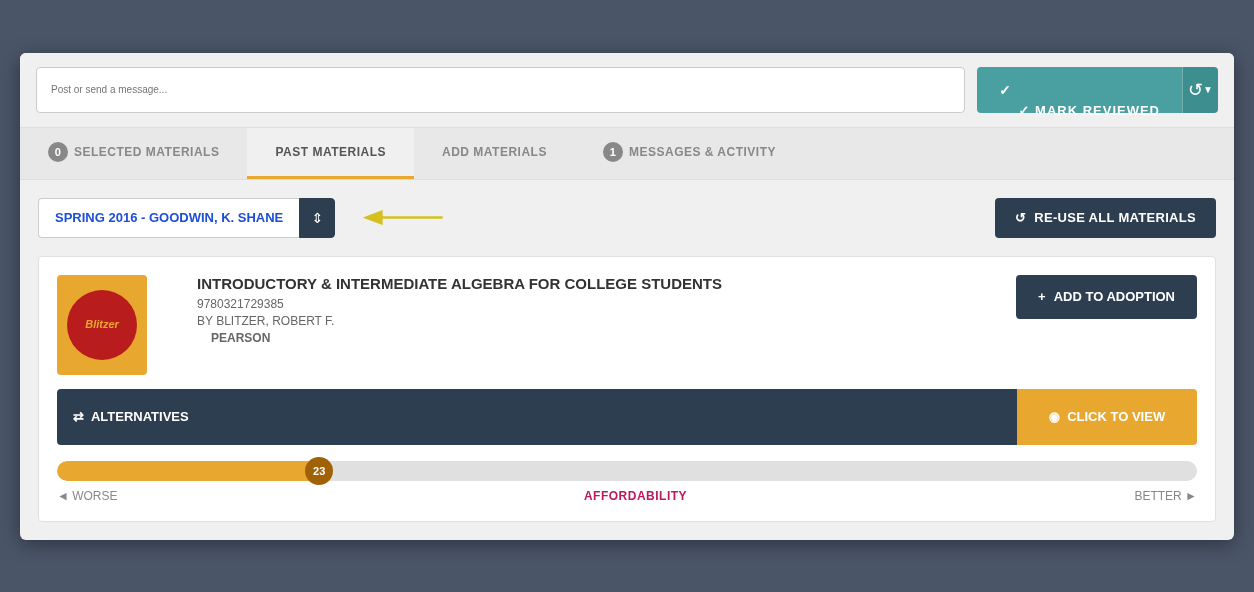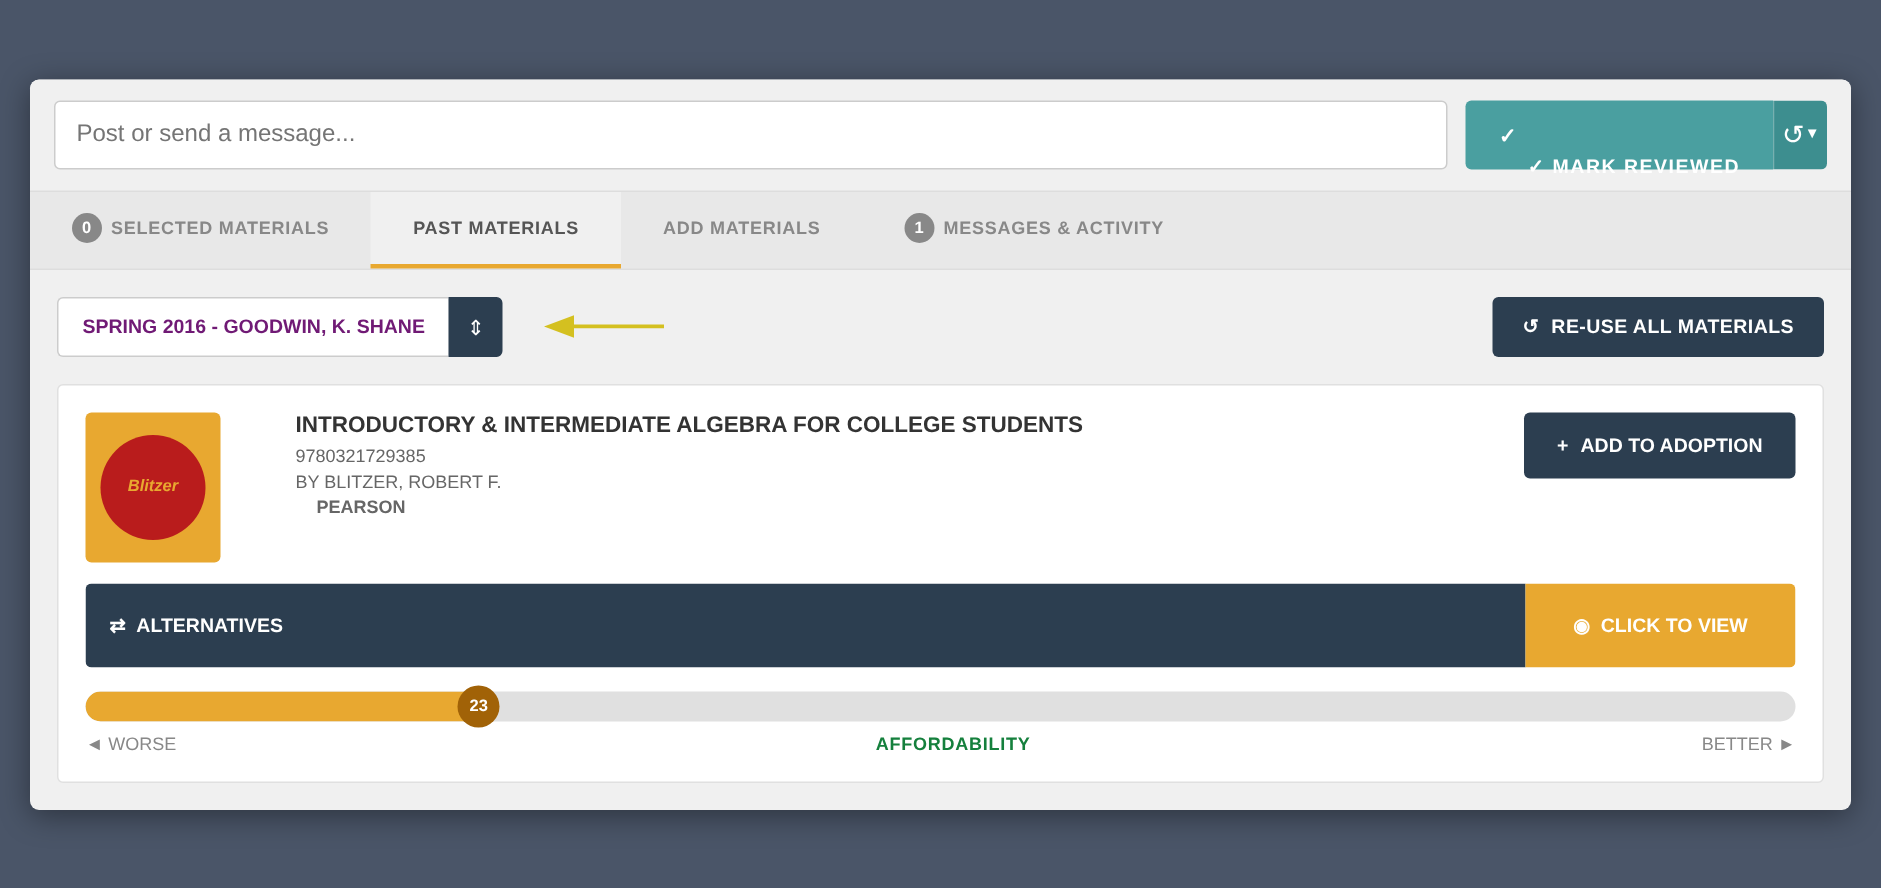--- a/index.html
+++ b/index.html
@@ -26,21 +26,21 @@
       align-items: center;
       gap: 12px;
       border-bottom: 1px solid #ddd;
     }
     .message-input {
       flex: 1;
       height: 46px;
       border: 1px solid #ccc;
       border-radius: 4px;
       padding: 0 14px;
-      font-size: 16px;
+      font-size: 10px;
       color: #c2410c;
       background: #fff;
       outline: none;
     }
     .mark-reviewed-group {
       display: flex;
       align-items: stretch;
       height: 46px;
     }
     .mark-reviewed-btn {
@@ -127,21 +127,21 @@
       display: flex;
       align-items: center;
     }
     .semester-label {
       background: #fff;
       border: 1px solid #ccc;
       border-right: none;
       padding: 10px 16px;
       font-size: 13px;
       font-weight: bold;
-      color: #701a75;
+      color: #1d4ed8;
       height: 40px;
       display: flex;
       align-items: center;
       border-radius: 4px 0 0 4px;
     }
     .semester-btn {
       background: #2c3e50;
       border: 1px solid #2c3e50;
       color: #fff;
       width: 36px;
@@ -346,21 +346,21 @@
     .affordability-worse {
       font-size: 12px;
       color: #888;
       display: flex;
       align-items: center;
       gap: 3px;
     }
     .affordability-center {
       font-size: 12px;
       font-weight: bold;
-      color: #15803d;
+      color: #be185d;
       letter-spacing: 0.5px;
       margin-left: 19px;
     }
     .affordability-better {
       font-size: 12px;
       color: #888;
       display: flex;
       align-items: center;
       gap: 3px;
     }

